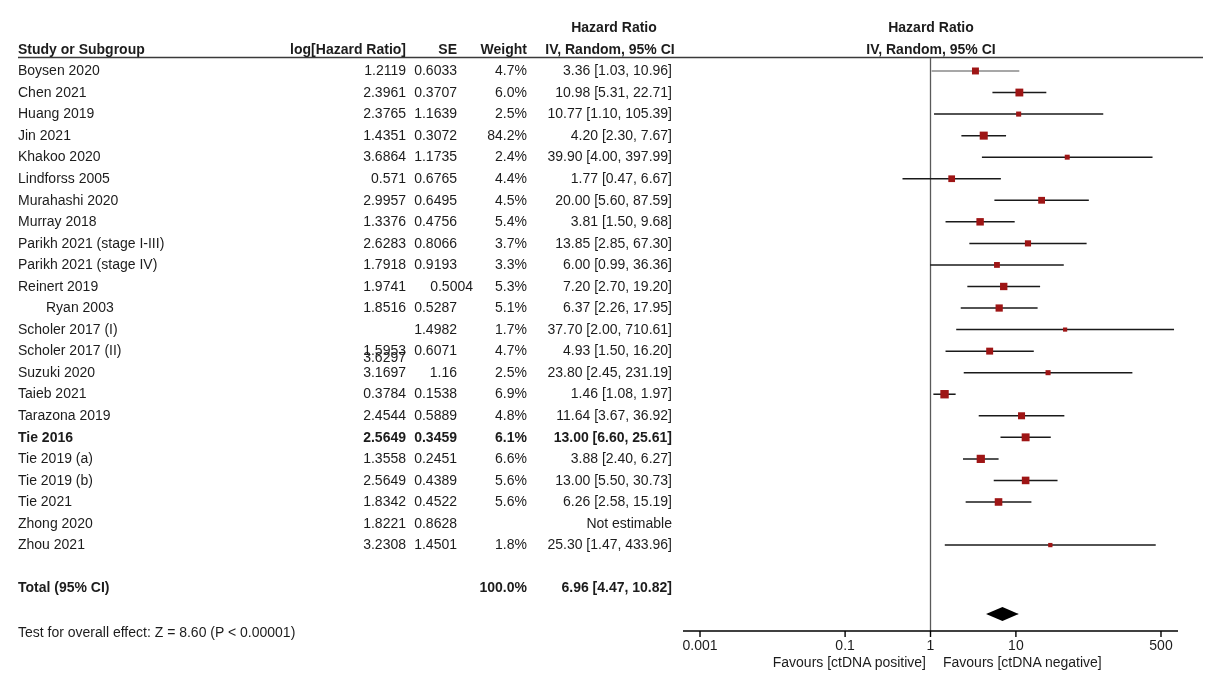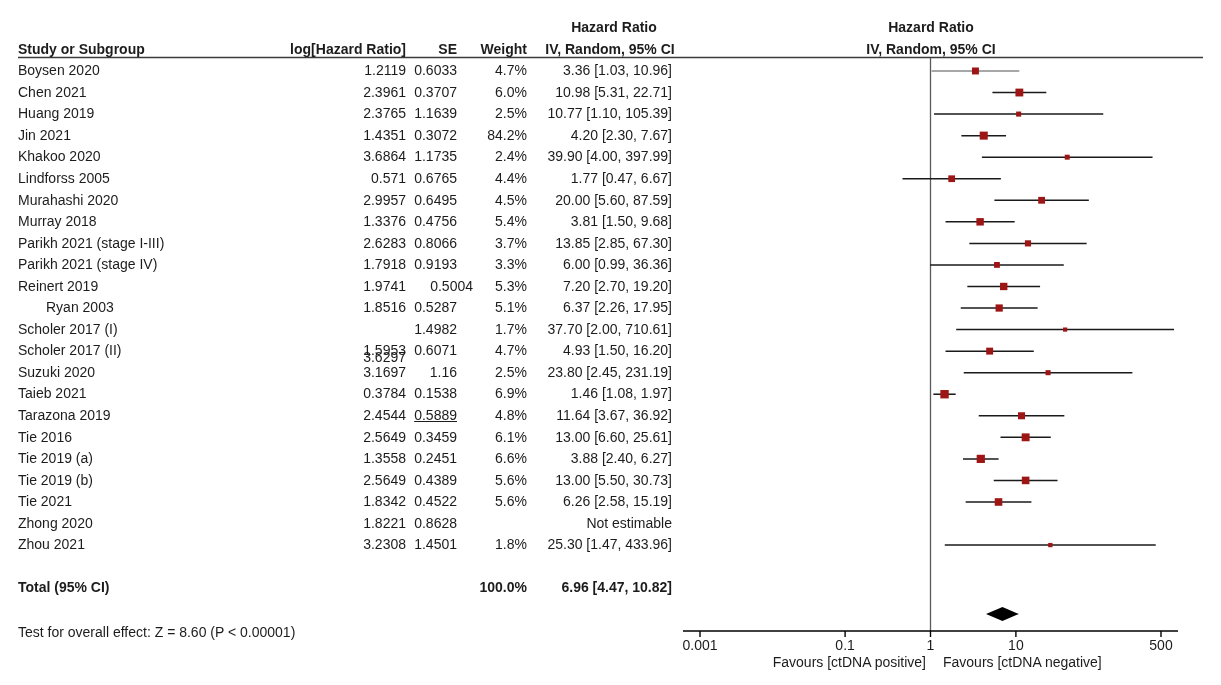--- a/index.html
+++ b/index.html
@@ -145,25 +145,25 @@
       <div class="row" style="top: 383.45px;">
         <span class="cell" style="left: 18px;">Taieb 2021</span>
         <span class="cell" style="right: 815px;">0.3784</span>
         <span class="cell" style="right: 764px;">0.1538</span>
         <span class="cell" style="right: 694px;">6.9%</span>
         <span class="cell" style="right: 549px;">1.46 [1.08, 1.97]</span>
       </div>
       <div class="row" style="top: 405px;">
         <span class="cell" style="left: 18px;">Tarazona 2019</span>
         <span class="cell" style="right: 815px;">2.4544</span>
-        <span class="cell" style="right: 764px; text-decoration: underline;">0.5889</span>
+        <span class="cell" style="right: 764px;">0.5889</span>
         <span class="cell" style="right: 694px;">4.8%</span>
         <span class="cell" style="right: 549px;">11.64 [3.67, 36.92]</span>
       </div>
-      <div class="row" style="top: 426.55px;">
+      <div class="row" style="top: 426.55px; font-weight: bold;">
         <span class="cell" style="left: 18px;">Tie 2016</span>
         <span class="cell" style="right: 815px;">2.5649</span>
         <span class="cell" style="right: 764px;">0.3459</span>
         <span class="cell" style="right: 694px;">6.1%</span>
         <span class="cell" style="right: 549px;">13.00 [6.60, 25.61]</span>
       </div>
       <div class="row" style="top: 448.1px;">
         <span class="cell" style="left: 18px;">Tie 2019 (a)</span>
         <span class="cell" style="right: 815px;">1.3558</span>
         <span class="cell" style="right: 764px;">0.2451</span>

